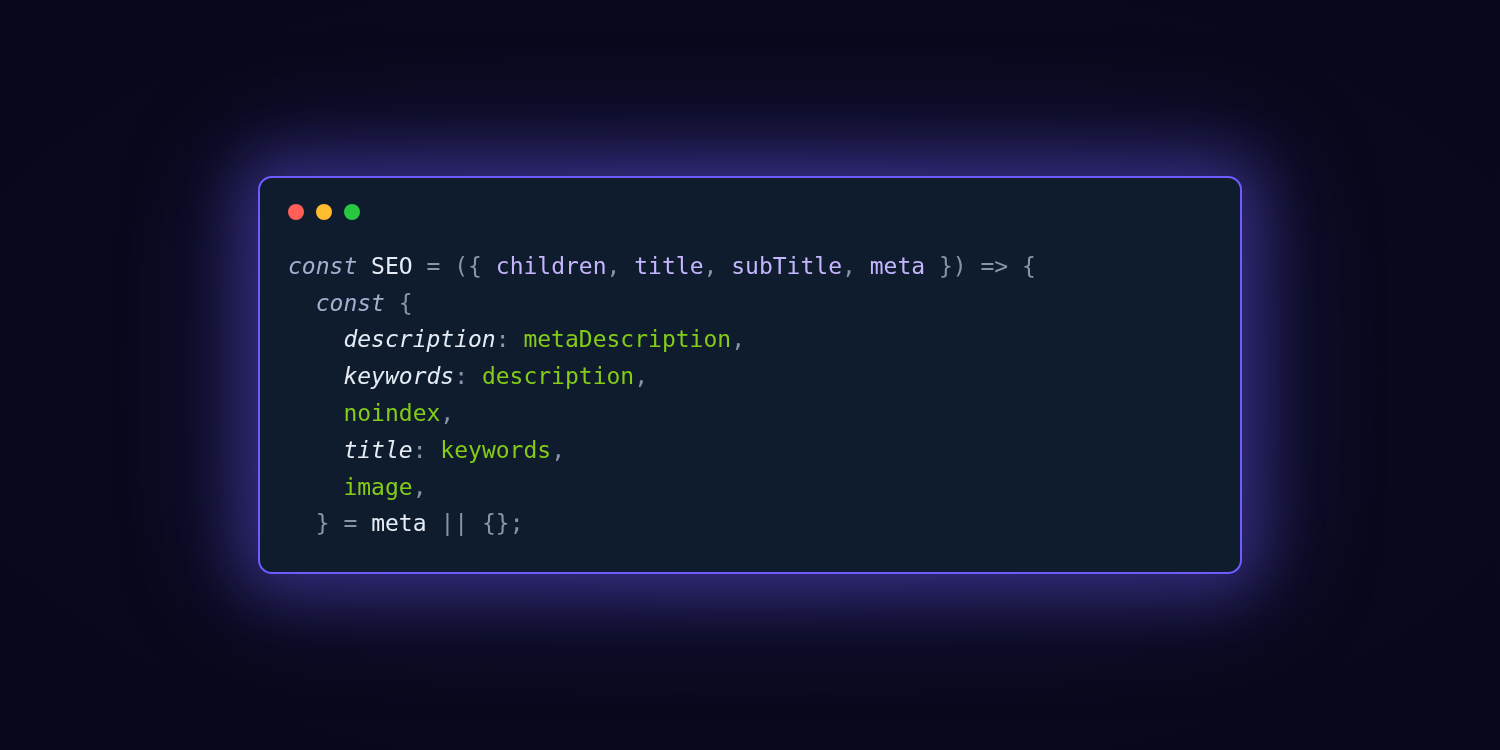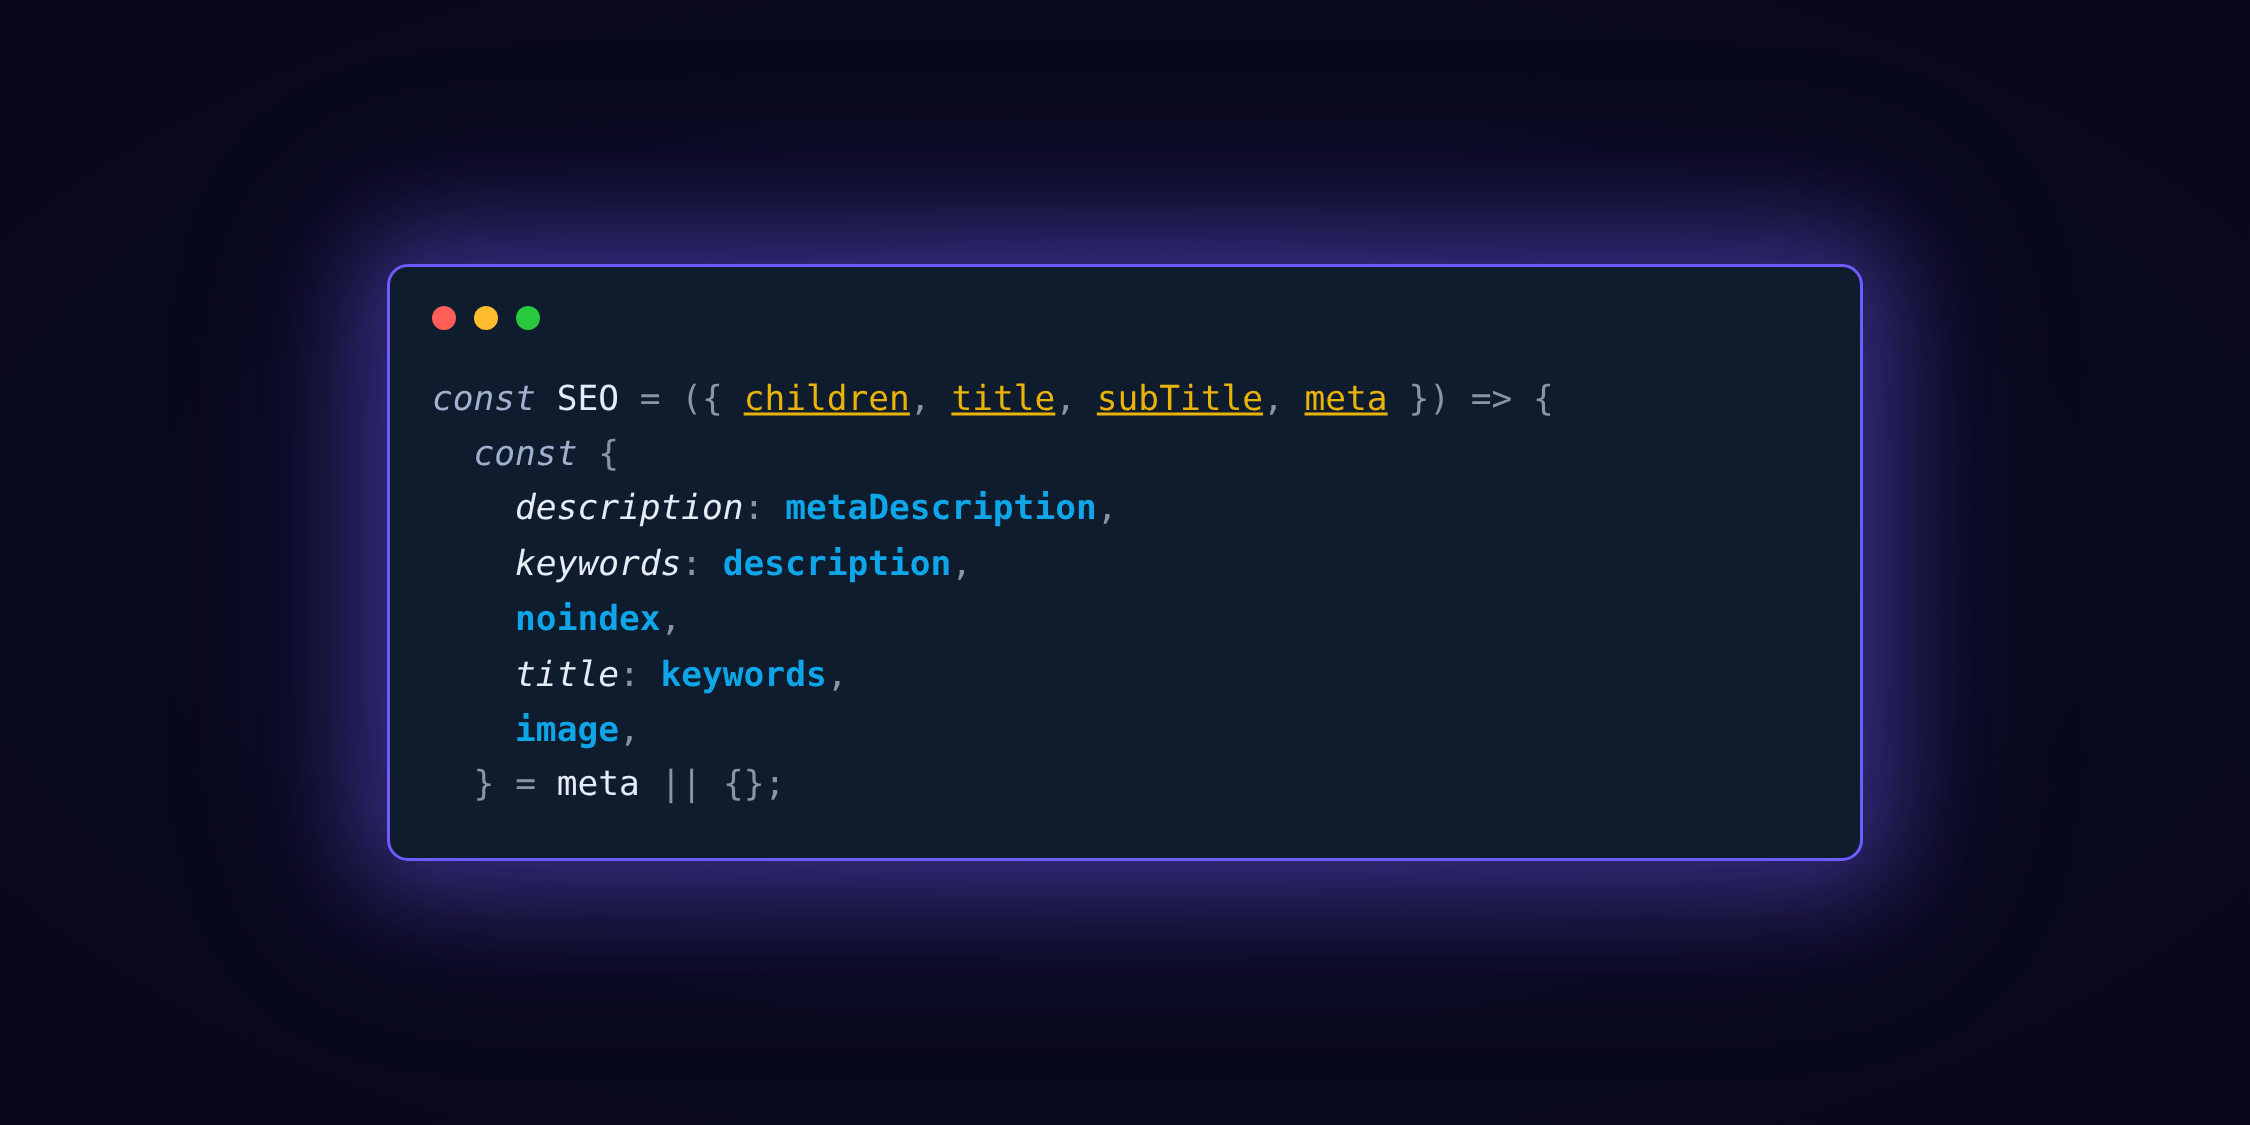--- a/index.html
+++ b/index.html
@@ -44,24 +44,24 @@
 
   pre.code {
     margin: 0;
     font-size: 23px;
     line-height: 1.6;
     white-space: pre;
     color: #c9d4e4;
   }
   .tok-keyword { color: #a1b0cf; font-style: italic; margin-top: 47px; }
   .tok-ident   { color: #e6ecf5; }
-  .tok-param   { color: #eab308; text-decoration: underline; }
+  .tok-param   { color: #c4b5fd; }
   .tok-punc    { color: #8a94a8; }
   .tok-prop    { color: #e6ecf5; font-style: italic; }
-  .tok-val     { color: #0ea5e9; font-weight: bold; }
+  .tok-val     { color: #84cc16; }
 </style>
 </head>
 <body>
 
 <div class="stage">
   <div class="window">
     <div class="traffic-lights">
       <div class="dot red"></div>
       <div class="dot yellow"></div>
       <div class="dot green"></div>

